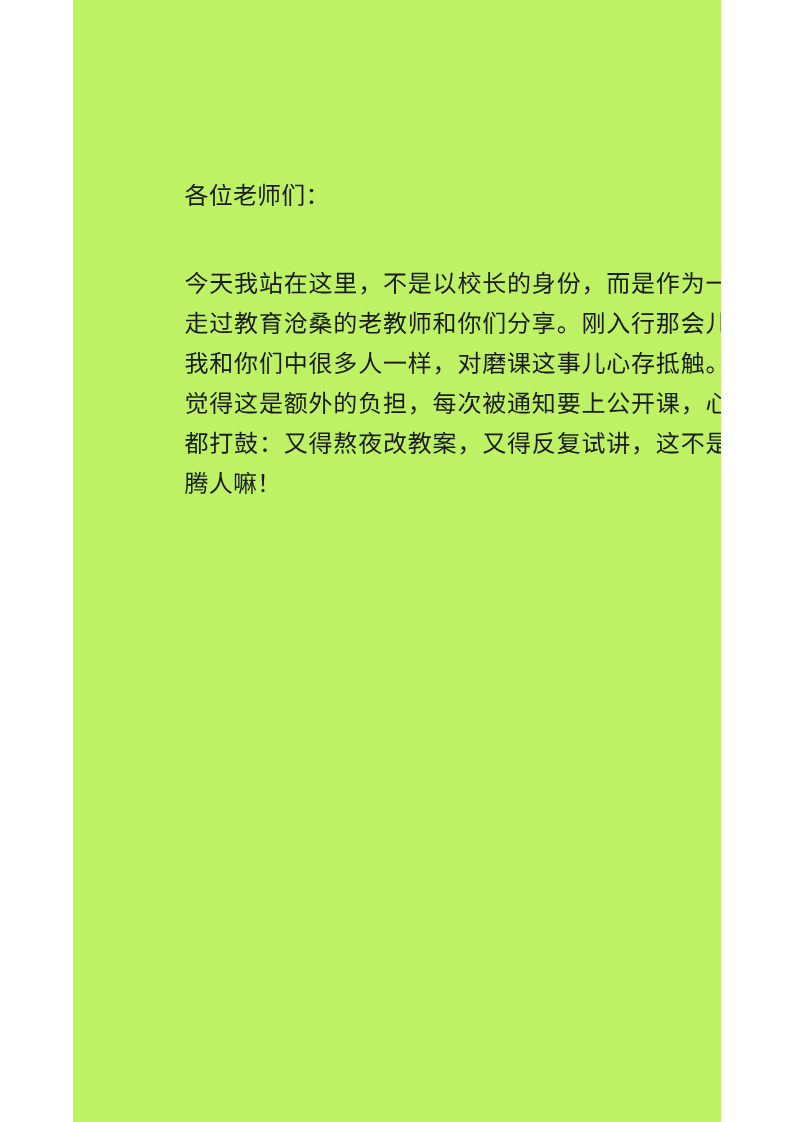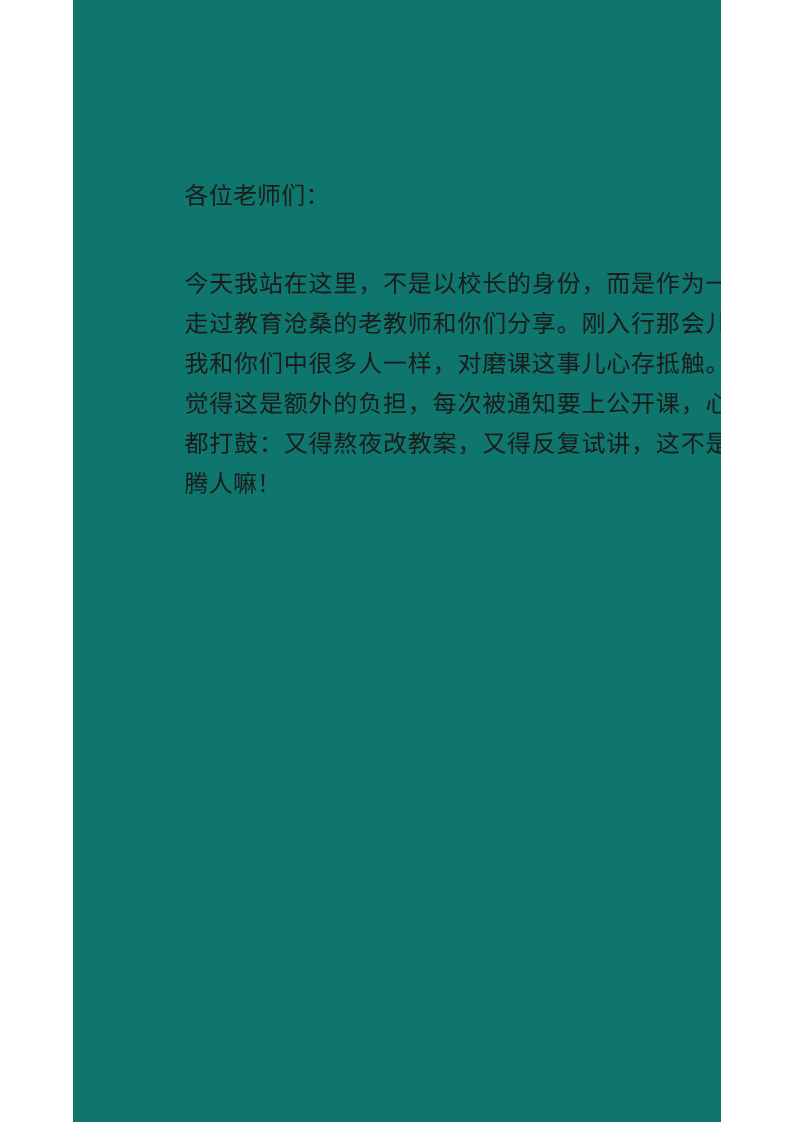--- a/index.html
+++ b/index.html
@@ -12,21 +12,21 @@
   body {
     font-family: "Liberation Sans", "DejaVu Sans", sans-serif;
     -webkit-font-smoothing: antialiased;
   }
 
   .page {
     position: relative;
     width: 648px;
     height: 1122px;
     margin: 0 auto;
-    background: #0f766e;
+    background: #bef264;
     overflow: hidden;
     box-sizing: border-box;
   }
 
   .doc-body {
     position: absolute;
     left: 112px;
     top: 176px;
     width: 570px;
   }

